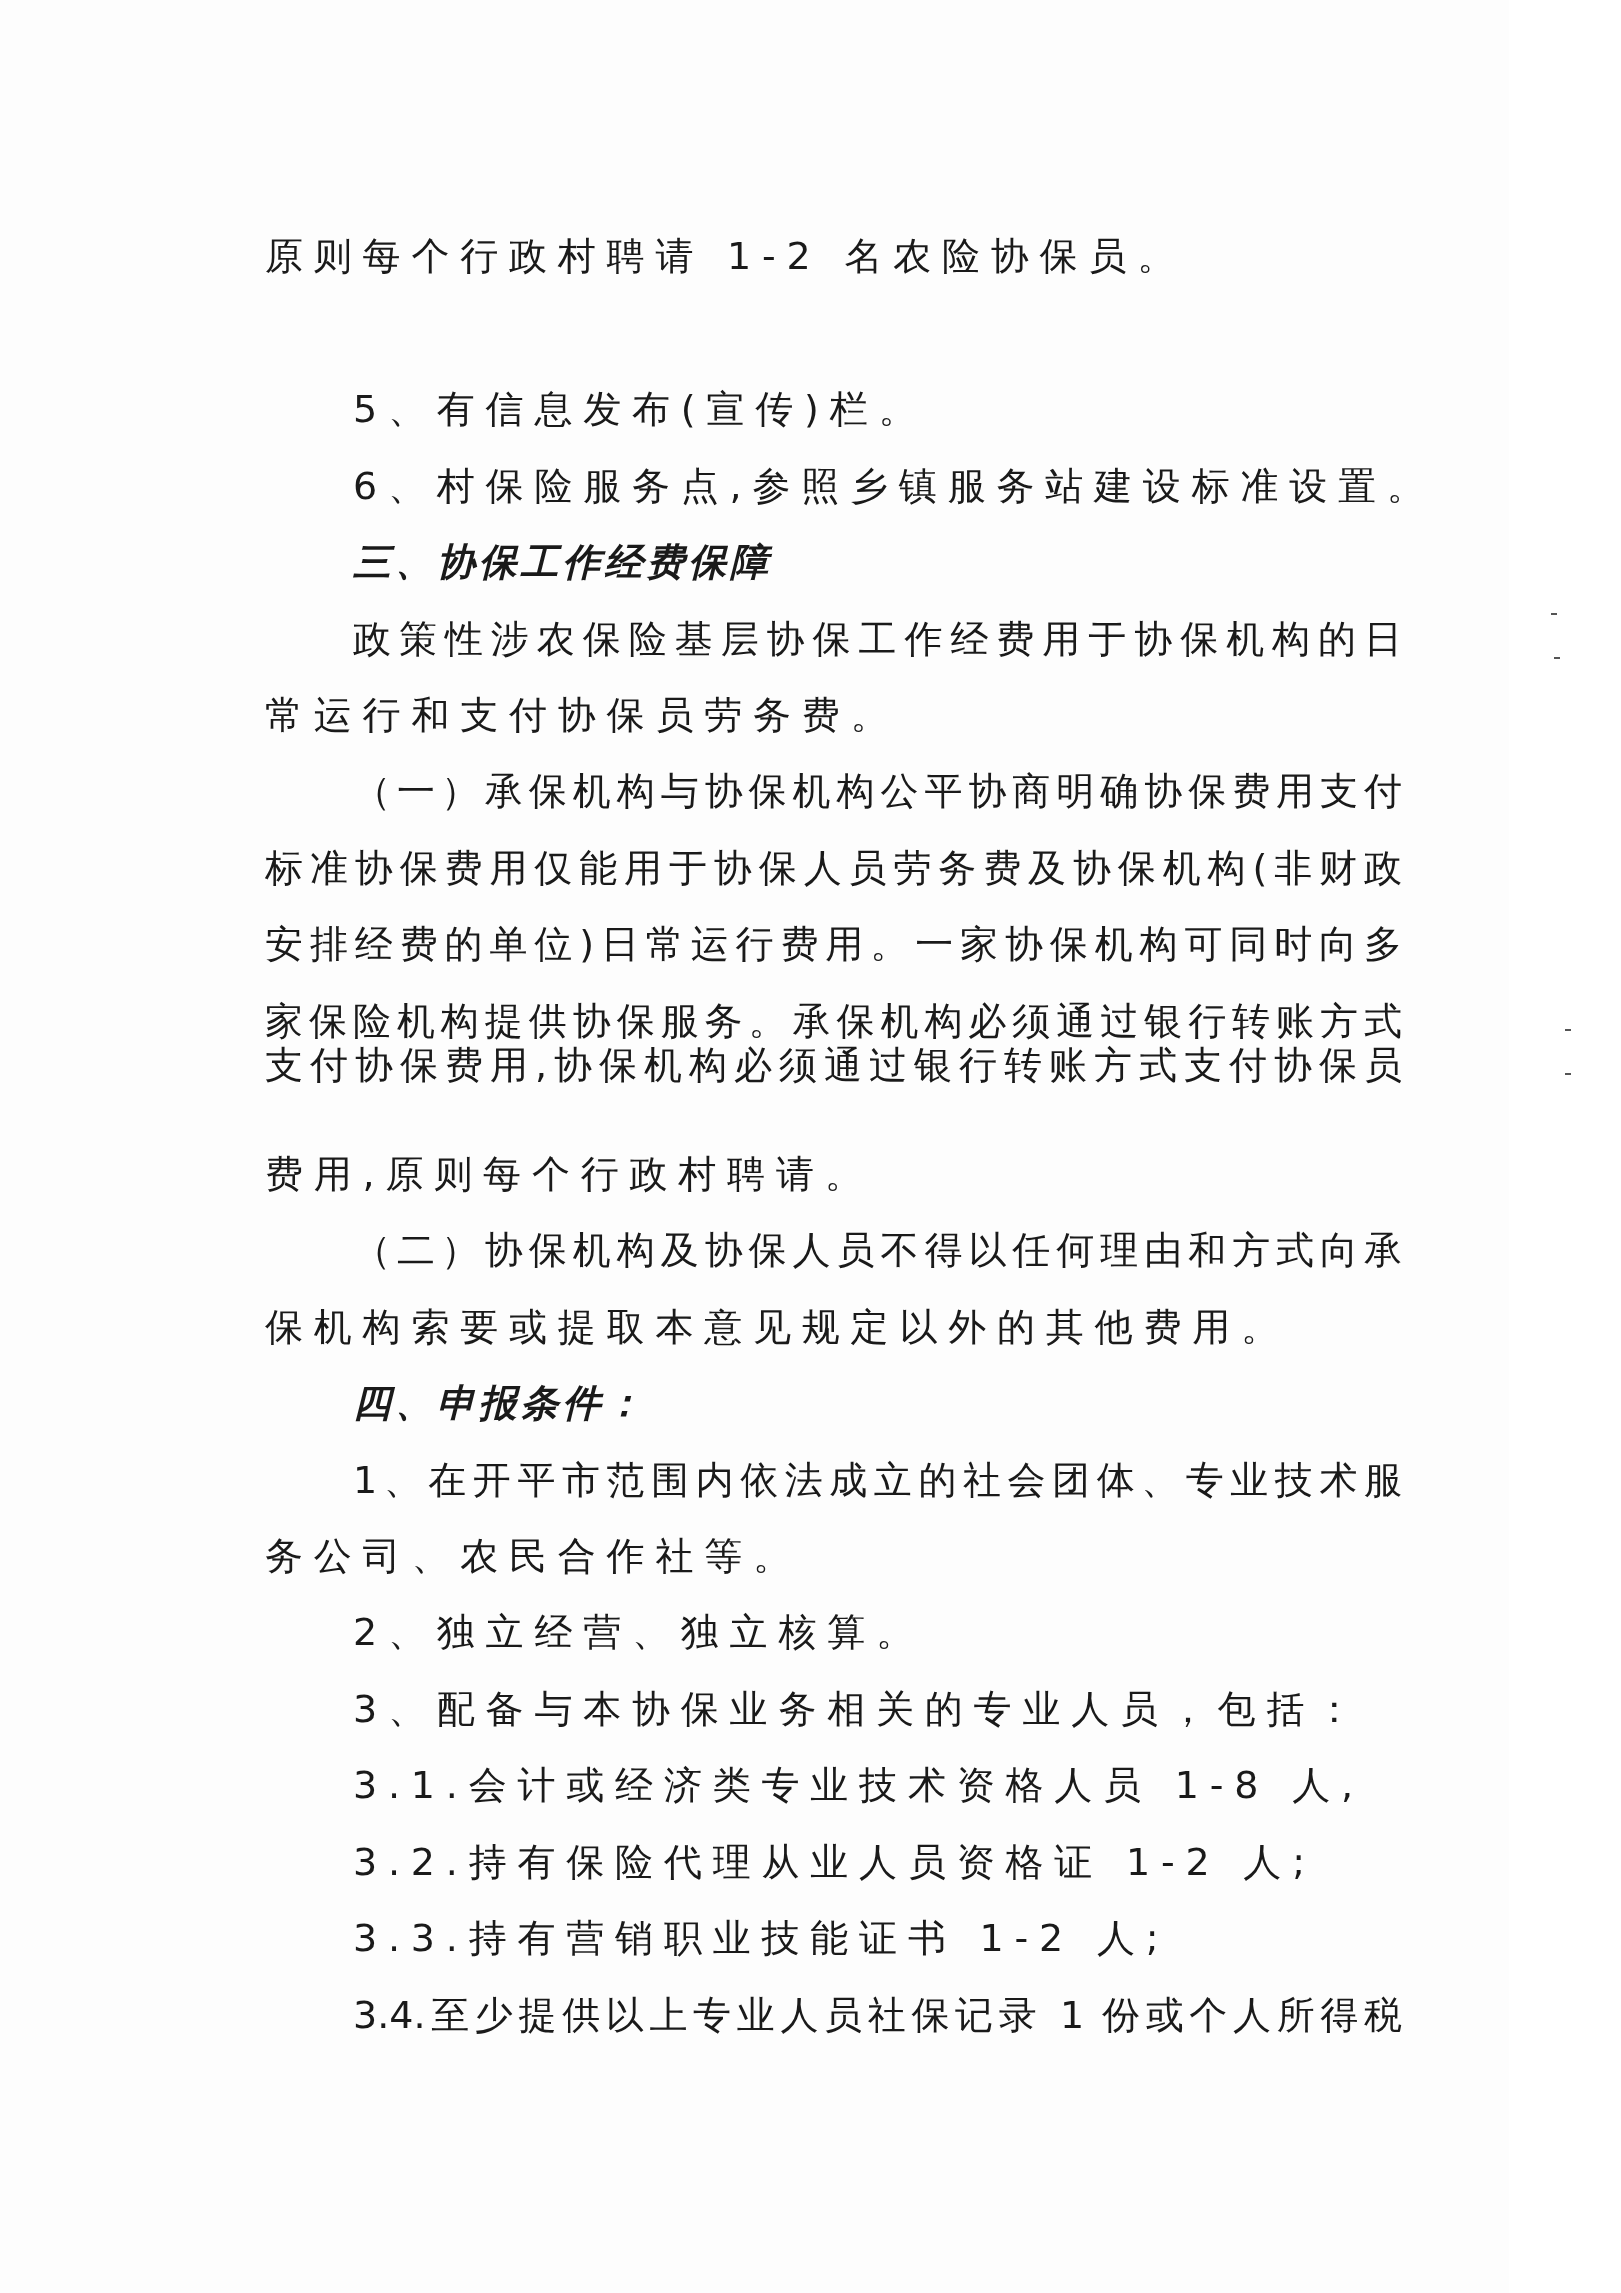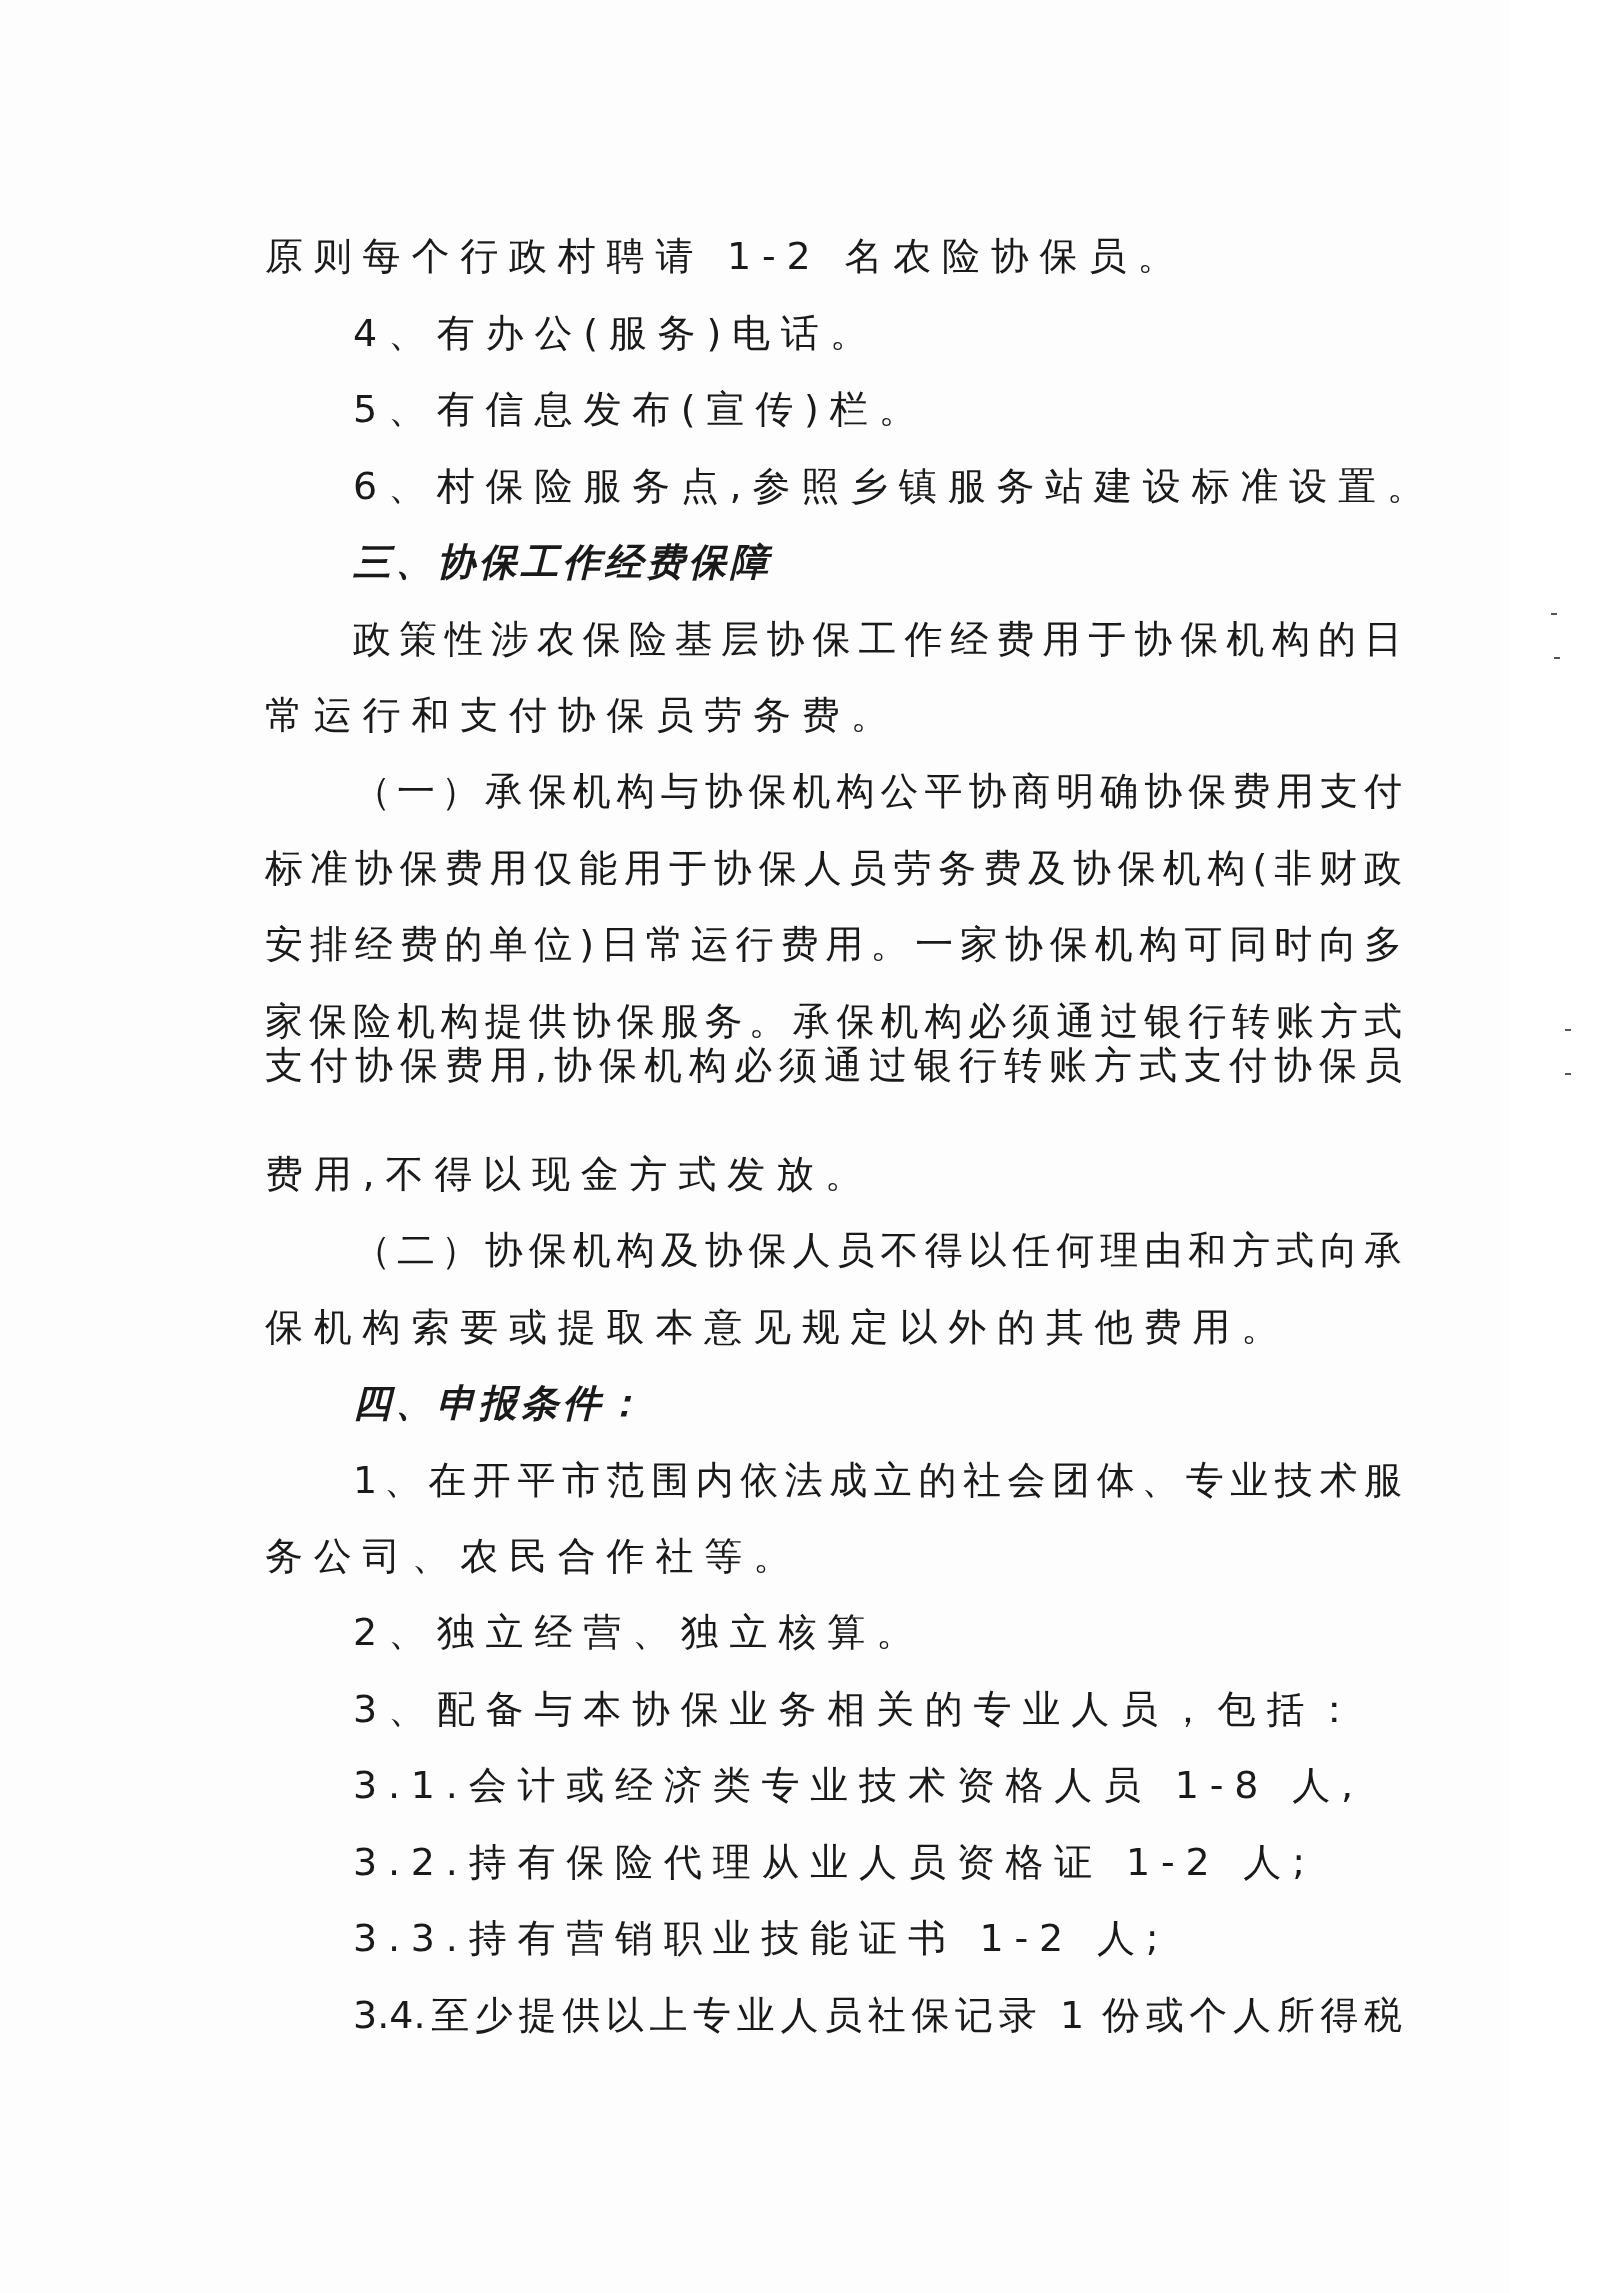--- a/index.html
+++ b/index.html
@@ -16,32 +16,31 @@
   .line.indent { left: 353px; width: 1049px; }
   .line.heading { font-weight: bold; letter-spacing: 3.9px; font-style: italic; }
   .line.justify { text-align: justify; text-align-last: justify; letter-spacing: 0; }
   .mark { position: absolute; width: 5.9px; height: 2px; background: #555; }
 </style>
 </head>
 <body>
 
 <div class="page">
   <div class="line" style="top:230px">原则每个行政村聘请 1-2 名农险协保员。</div>
-  <div class="line indent" style="top:307px">4、有办公(服务)电话。</div>
   <div class="line indent" style="top:383px">5、有信息发布(宣传)栏。</div>
   <div class="line indent" style="top:460px">6、村保险服务点,参照乡镇服务站建设标准设置。</div>
   <div class="line indent heading" style="top:536px">三、协保工作经费保障</div>
   <div class="line indent justify" style="top:613px">政策性涉农保险基层协保工作经费用于协保机构的日</div>
   <div class="line" style="top:689px">常运行和支付协保员劳务费。</div>
   <div class="line indent justify" style="top:765px">（一）承保机构与协保机构公平协商明确协保费用支付</div>
   <div class="line justify" style="top:842px">标准协保费用仅能用于协保人员劳务费及协保机构(非财政</div>
   <div class="line justify" style="top:918px">安排经费的单位)日常运行费用。一家协保机构可同时向多</div>
   <div class="line justify" style="top:995px">家保险机构提供协保服务。承保机构必须通过银行转账方式</div>
   <div class="line justify" style="top:1039px">支付协保费用,协保机构必须通过银行转账方式支付协保员</div>
-  <div class="line" style="top:1148px">费用,不得以现金方式发放。</div>
+  <div class="line" style="top:1148px">费用,原则每个行政村聘请。</div>
   <div class="line indent justify" style="top:1224px">（二）协保机构及协保人员不得以任何理由和方式向承</div>
   <div class="line" style="top:1301px">保机构索要或提取本意见规定以外的其他费用。</div>
   <div class="line indent heading" style="top:1377px">四、申报条件：</div>
   <div class="line indent justify" style="top:1454px">1、在开平市范围内依法成立的社会团体、专业技术服</div>
   <div class="line" style="top:1530px">务公司、农民合作社等。</div>
   <div class="line indent" style="top:1606px">2、独立经营、独立核算。</div>
   <div class="line indent" style="top:1683px">3、配备与本协保业务相关的专业人员，包括：</div>
   <div class="line indent" style="top:1759px">3.1.会计或经济类专业技术资格人员 1-8 人,</div>
   <div class="line indent" style="top:1836px">3.2.持有保险代理从业人员资格证 1-2 人;</div>
   <div class="line indent" style="top:1912px">3.3.持有营销职业技能证书 1-2 人;</div>

